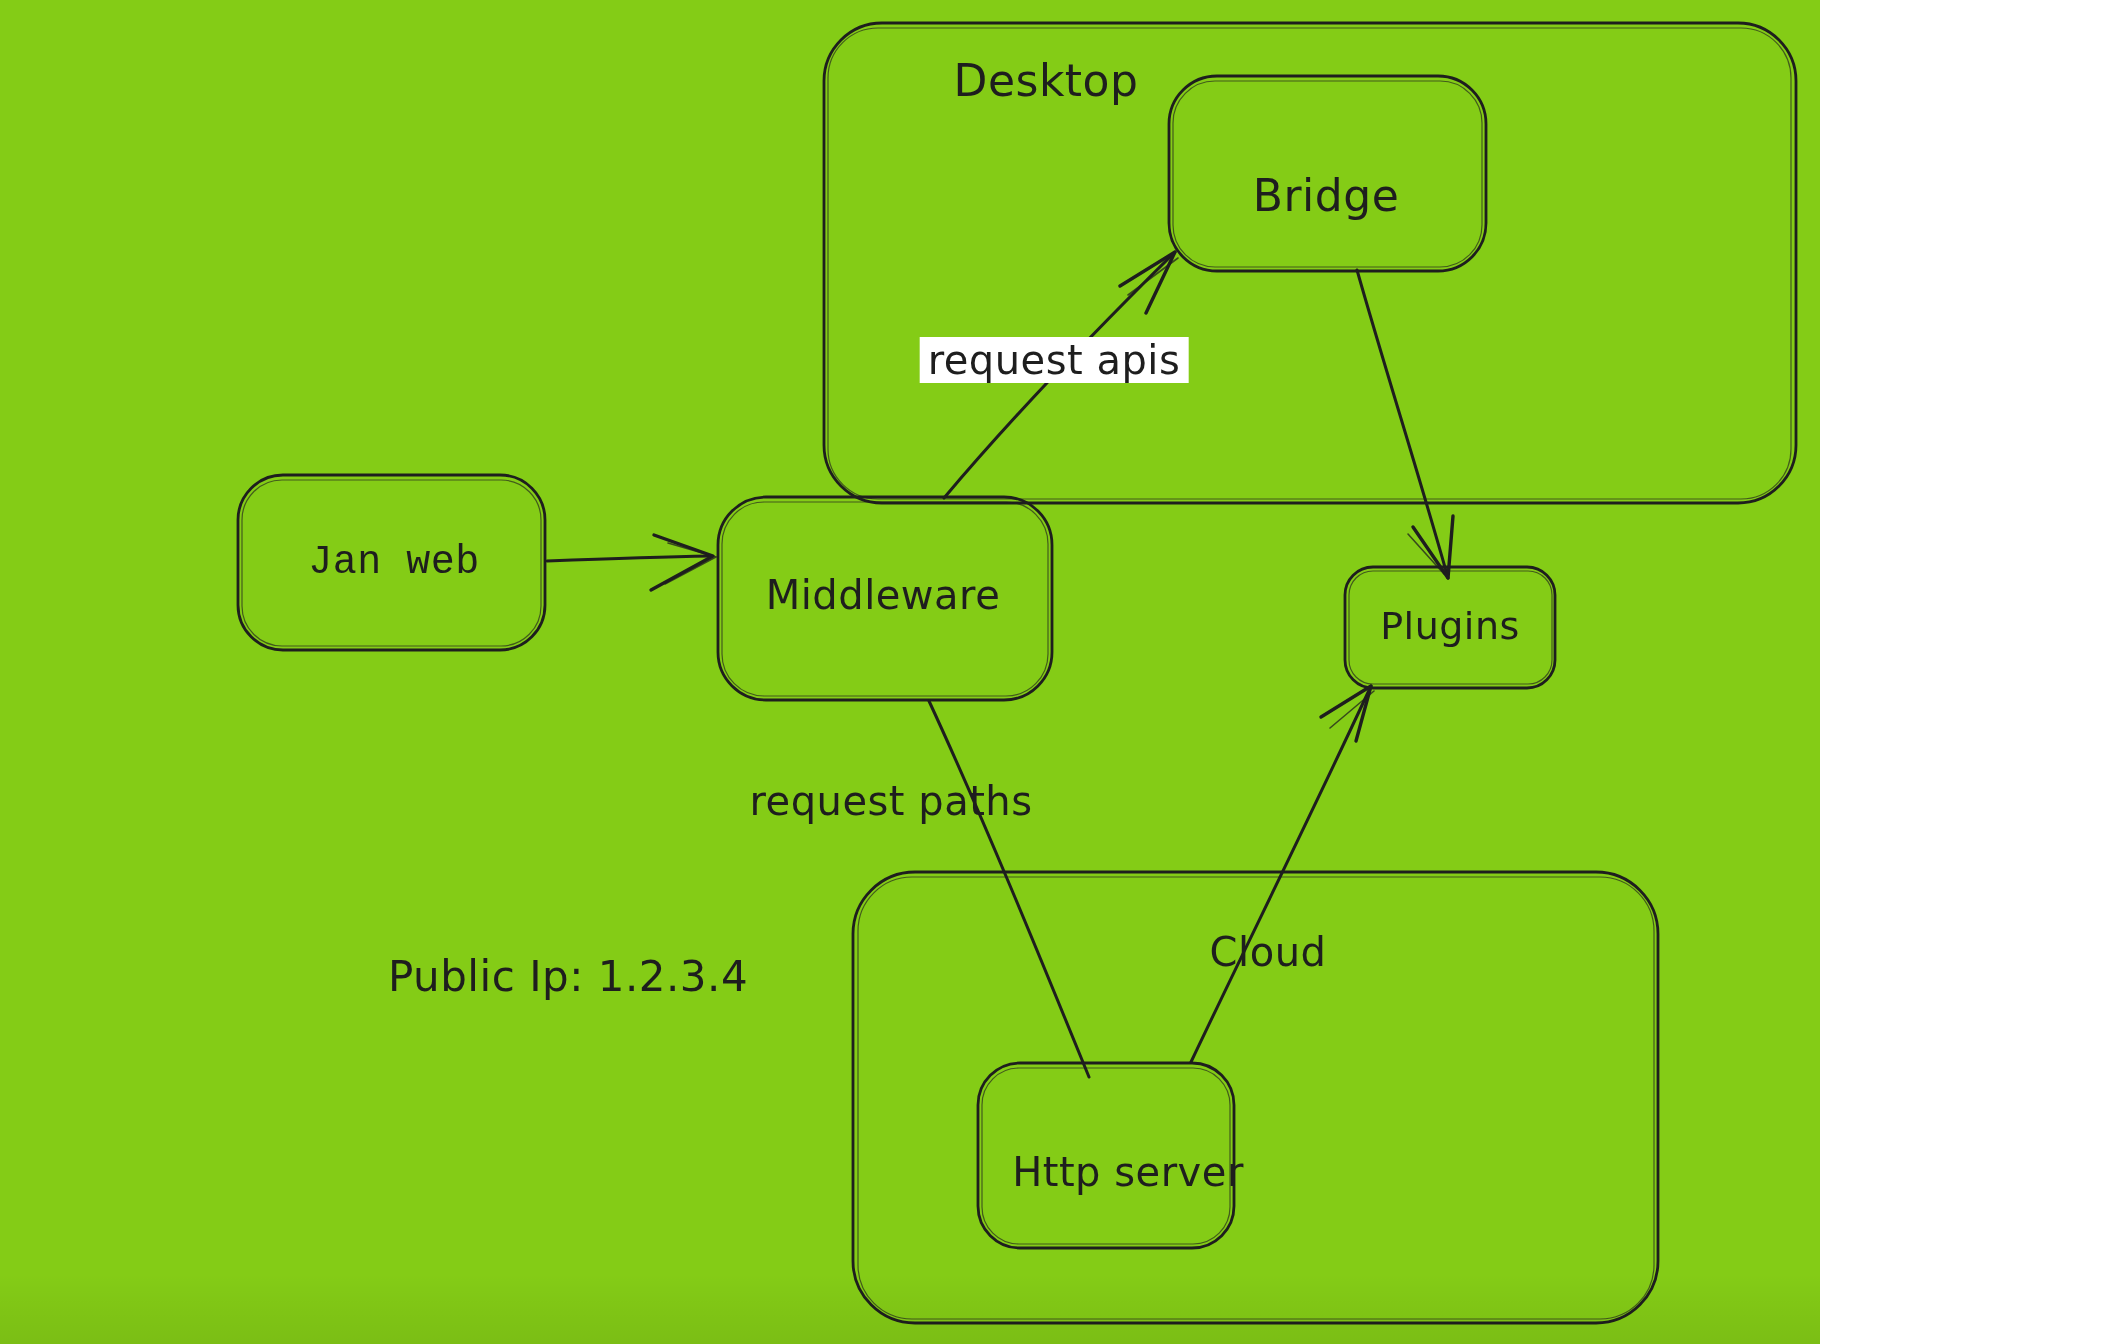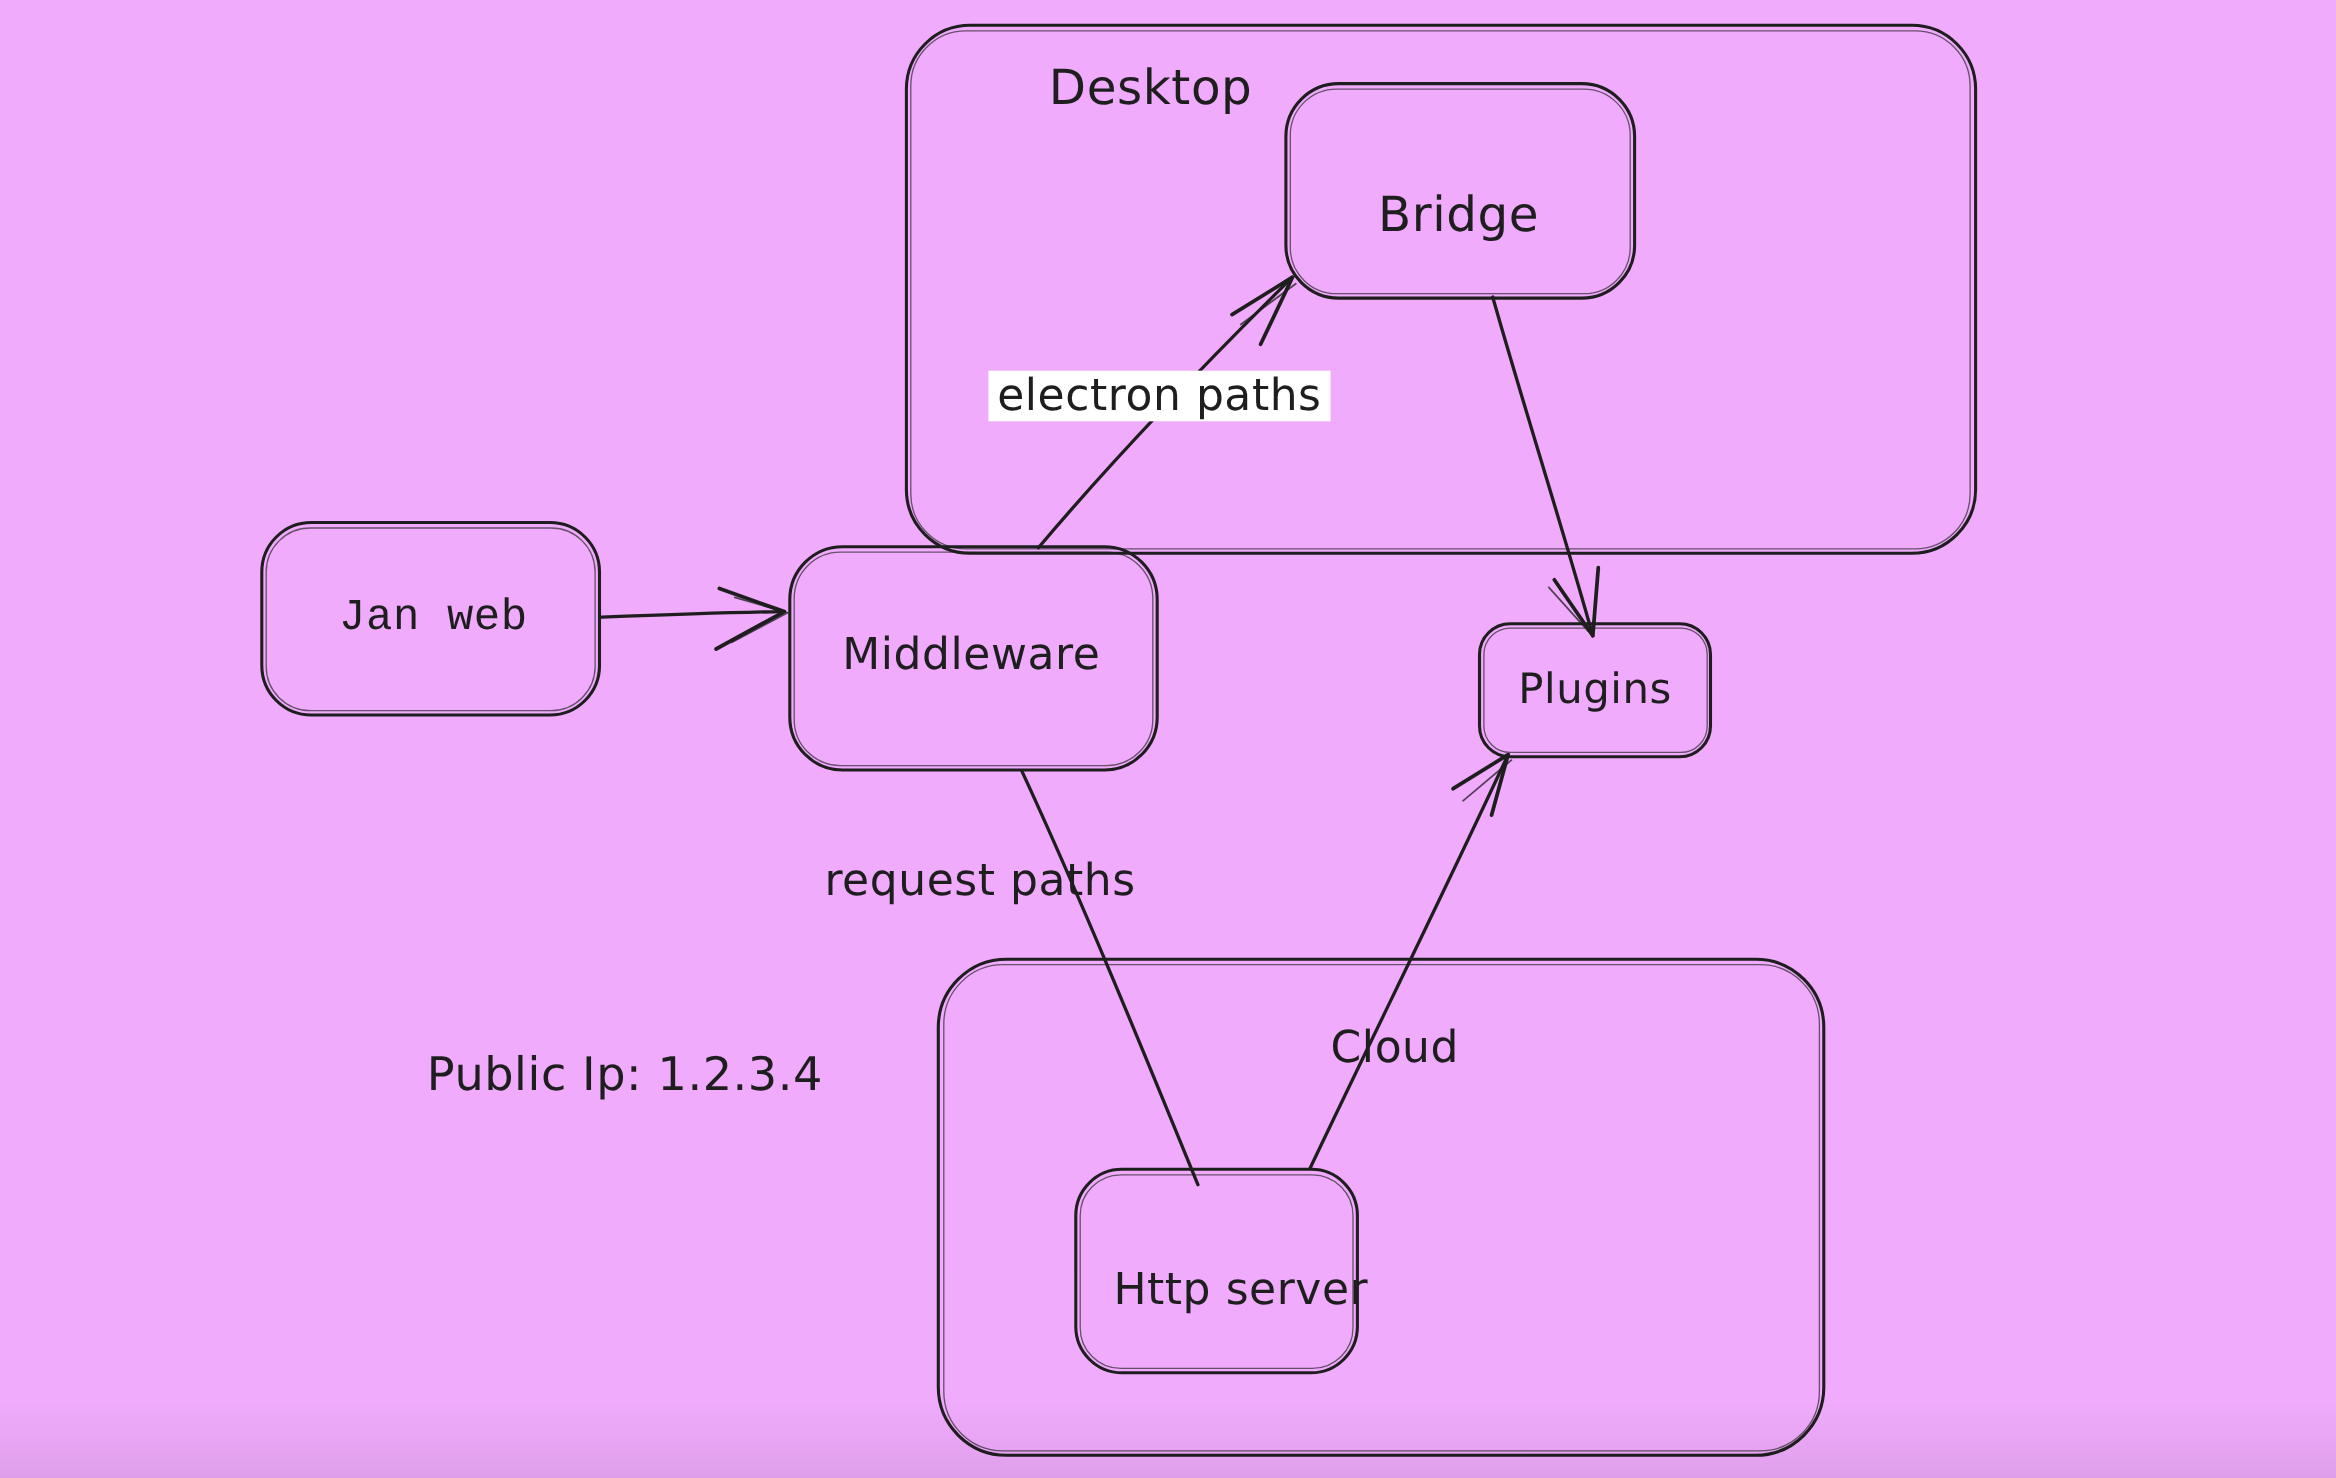--- a/index.html
+++ b/index.html
@@ -1,19 +1,19 @@
 <!DOCTYPE html>
 <html><head>
 <meta charset="utf-8">
 <style>
   html,body{margin:0;padding:0;background:#ffffff;}
   .canvas{
     position:relative;
-    width:2124px;height:1344px;
-    background:#f0abfc;
+    width:1820px;height:1344px;
+    background:#84cc16;
     overflow:hidden;
     font-family:"DejaVu Sans",sans-serif;
     text-align:right;
   }
   .canvas svg{position:absolute;left:0;top:0;}
   .shape{fill:none;stroke:#1e1e1e;stroke-width:2.8;}
   .shape2{fill:none;stroke:#1e1e1e;stroke-width:1.2;opacity:.65;}
   .edge{fill:none;stroke:#1e1e1e;stroke-width:3;stroke-linecap:round;}
   .head{fill:none;stroke:#1e1e1e;stroke-width:3.4;stroke-linecap:round;stroke-linejoin:round;}
   .head-thin{fill:none;stroke:#1e1e1e;stroke-width:1.6;stroke-linecap:round;opacity:.75;}
@@ -123,21 +123,21 @@
   <div class="label" style="left:394px;top:563px;font-family:Liberation Mono, monospace;">Jan web</div>
 
   <div class="label" style="left:883px;top:595px;">Middleware</div>
 
   <div class="label big" style="left:1326px;top:196px;">Bridge</div>
 
   <div class="label small" style="left:1450px;top:627px;">Plugins</div>
 
   <div class="label" style="left:1128px;top:1172px;">Http server</div>
 
-  <div class="label on-line" style="left:1054px;top:360px;">electron paths</div>
+  <div class="label on-line" style="left:1054px;top:360px;">request apis</div>
 
   <div class="label" style="left:891px;top:801px;">request paths</div>
 
   <div class="note">
     <div>Public Ip: 1.2.3.4</div>
   </div>
 
   <div class="bottom-fade"></div>
 </div>
 

